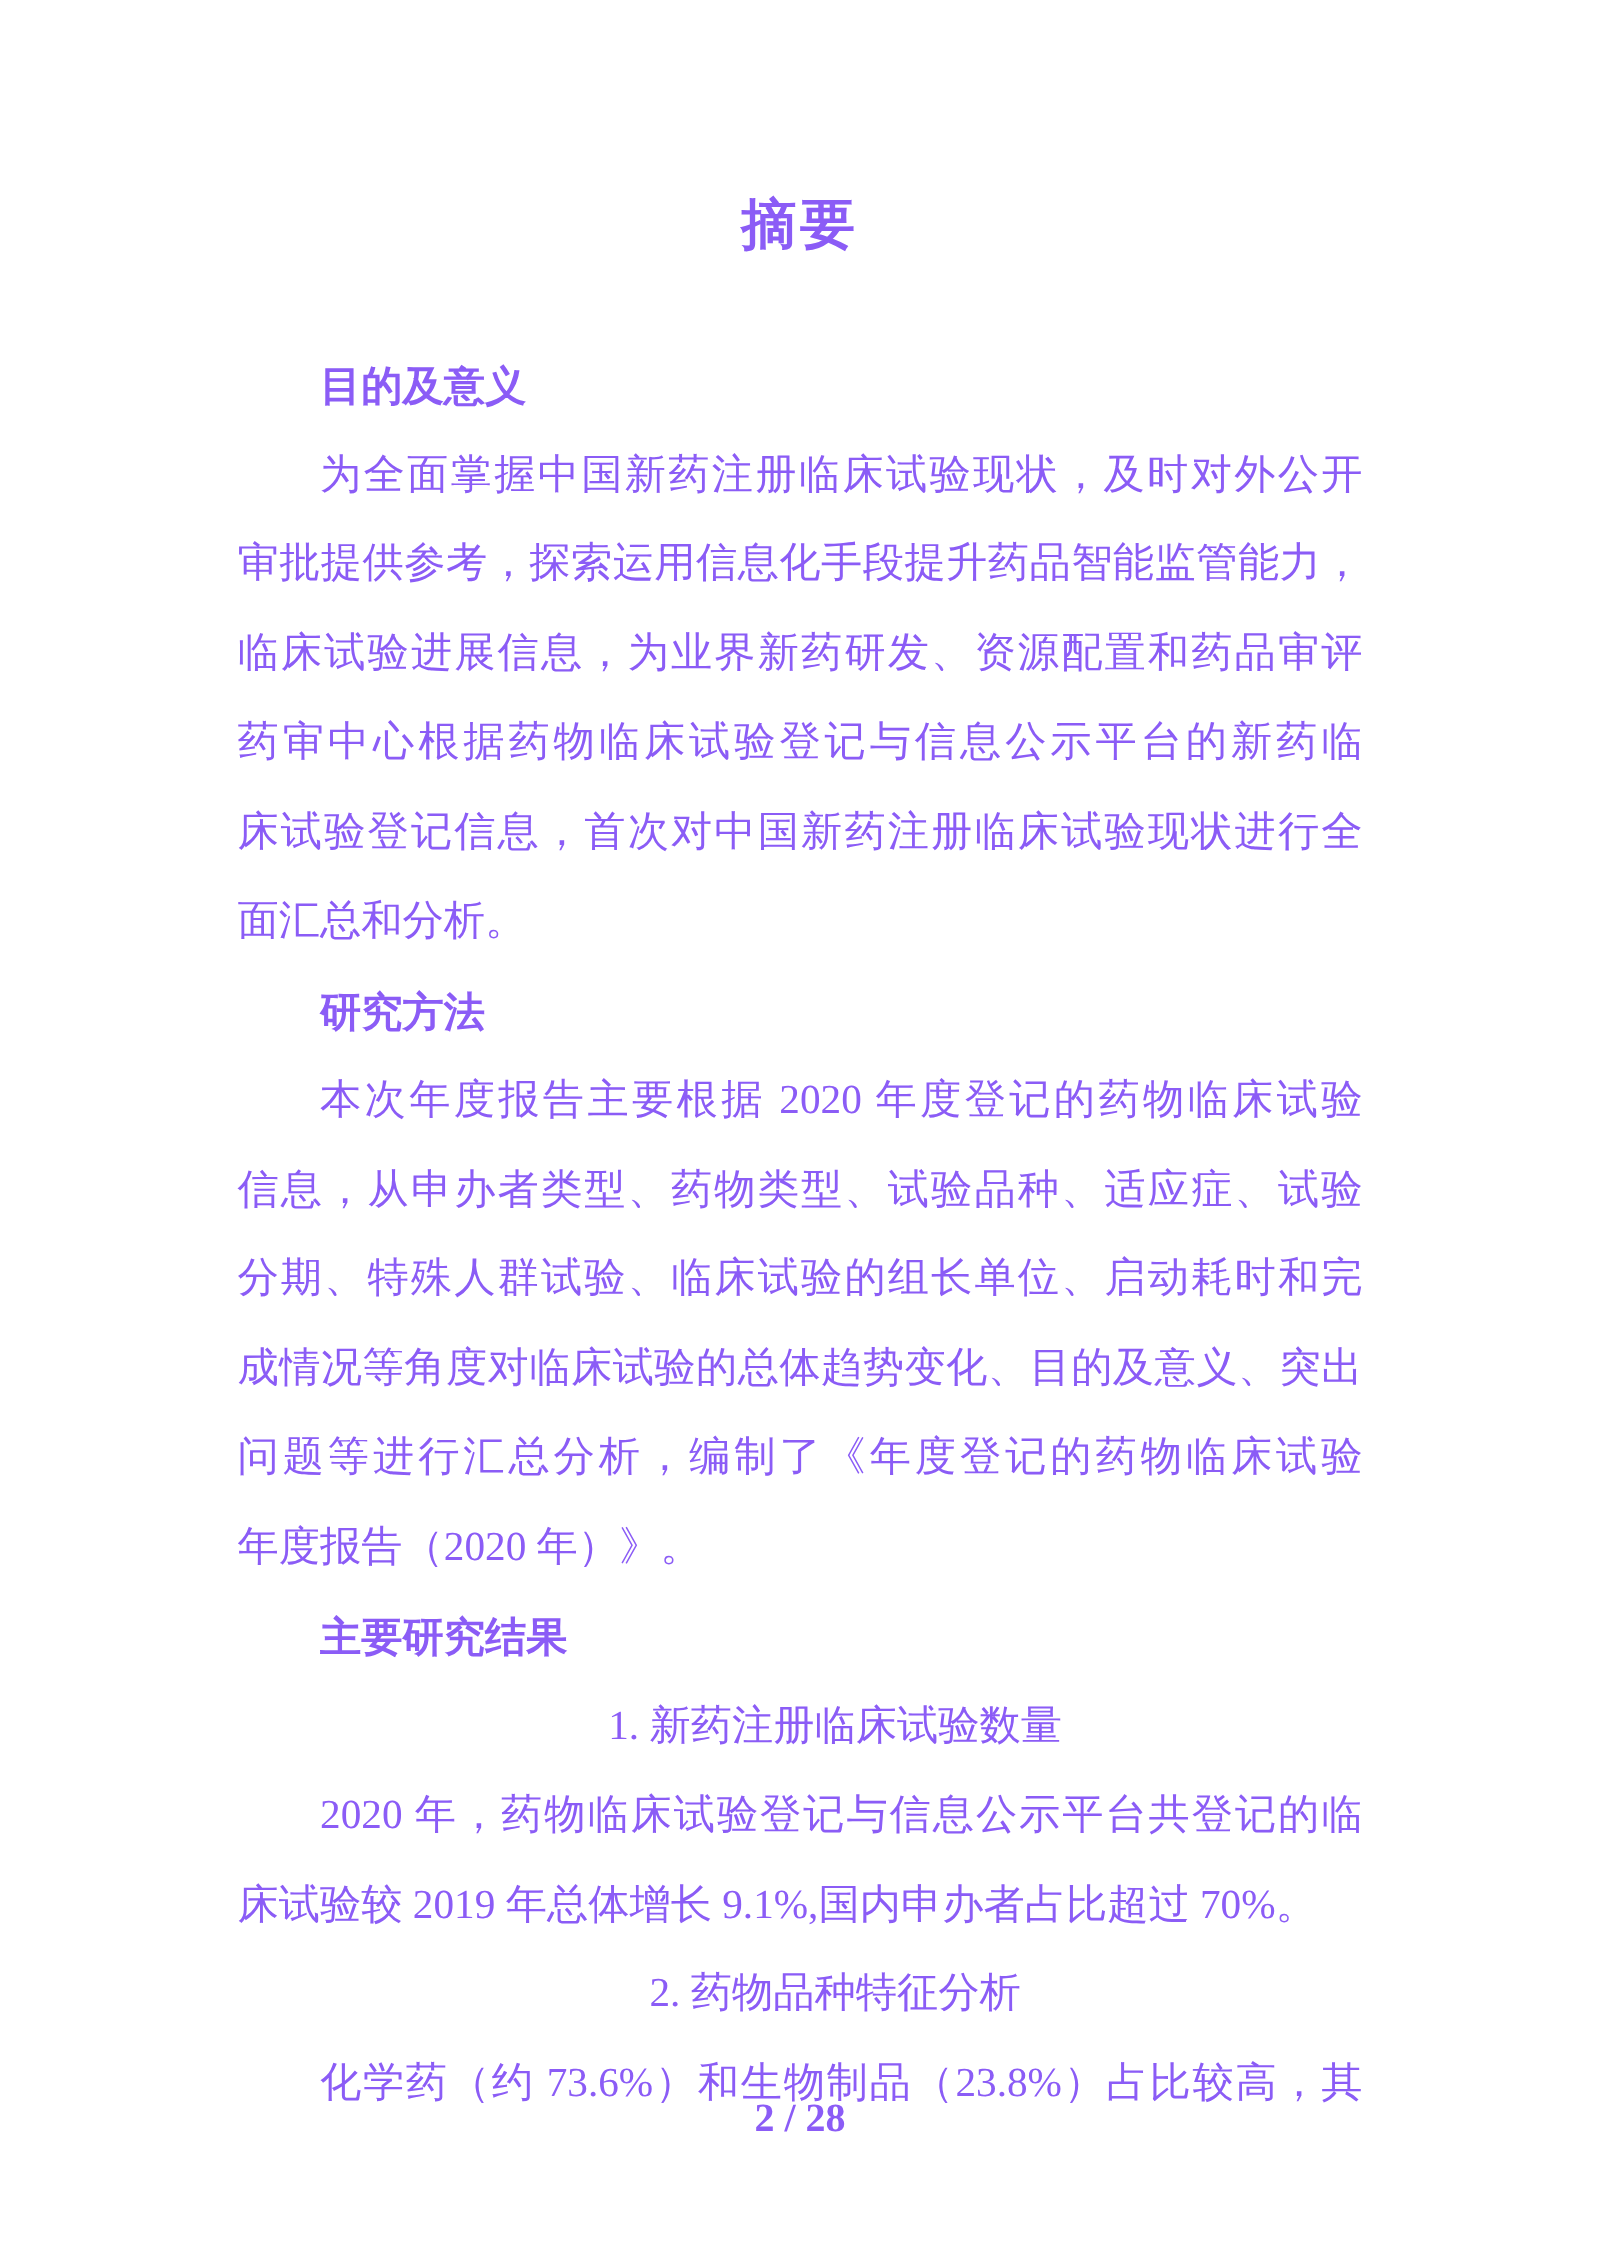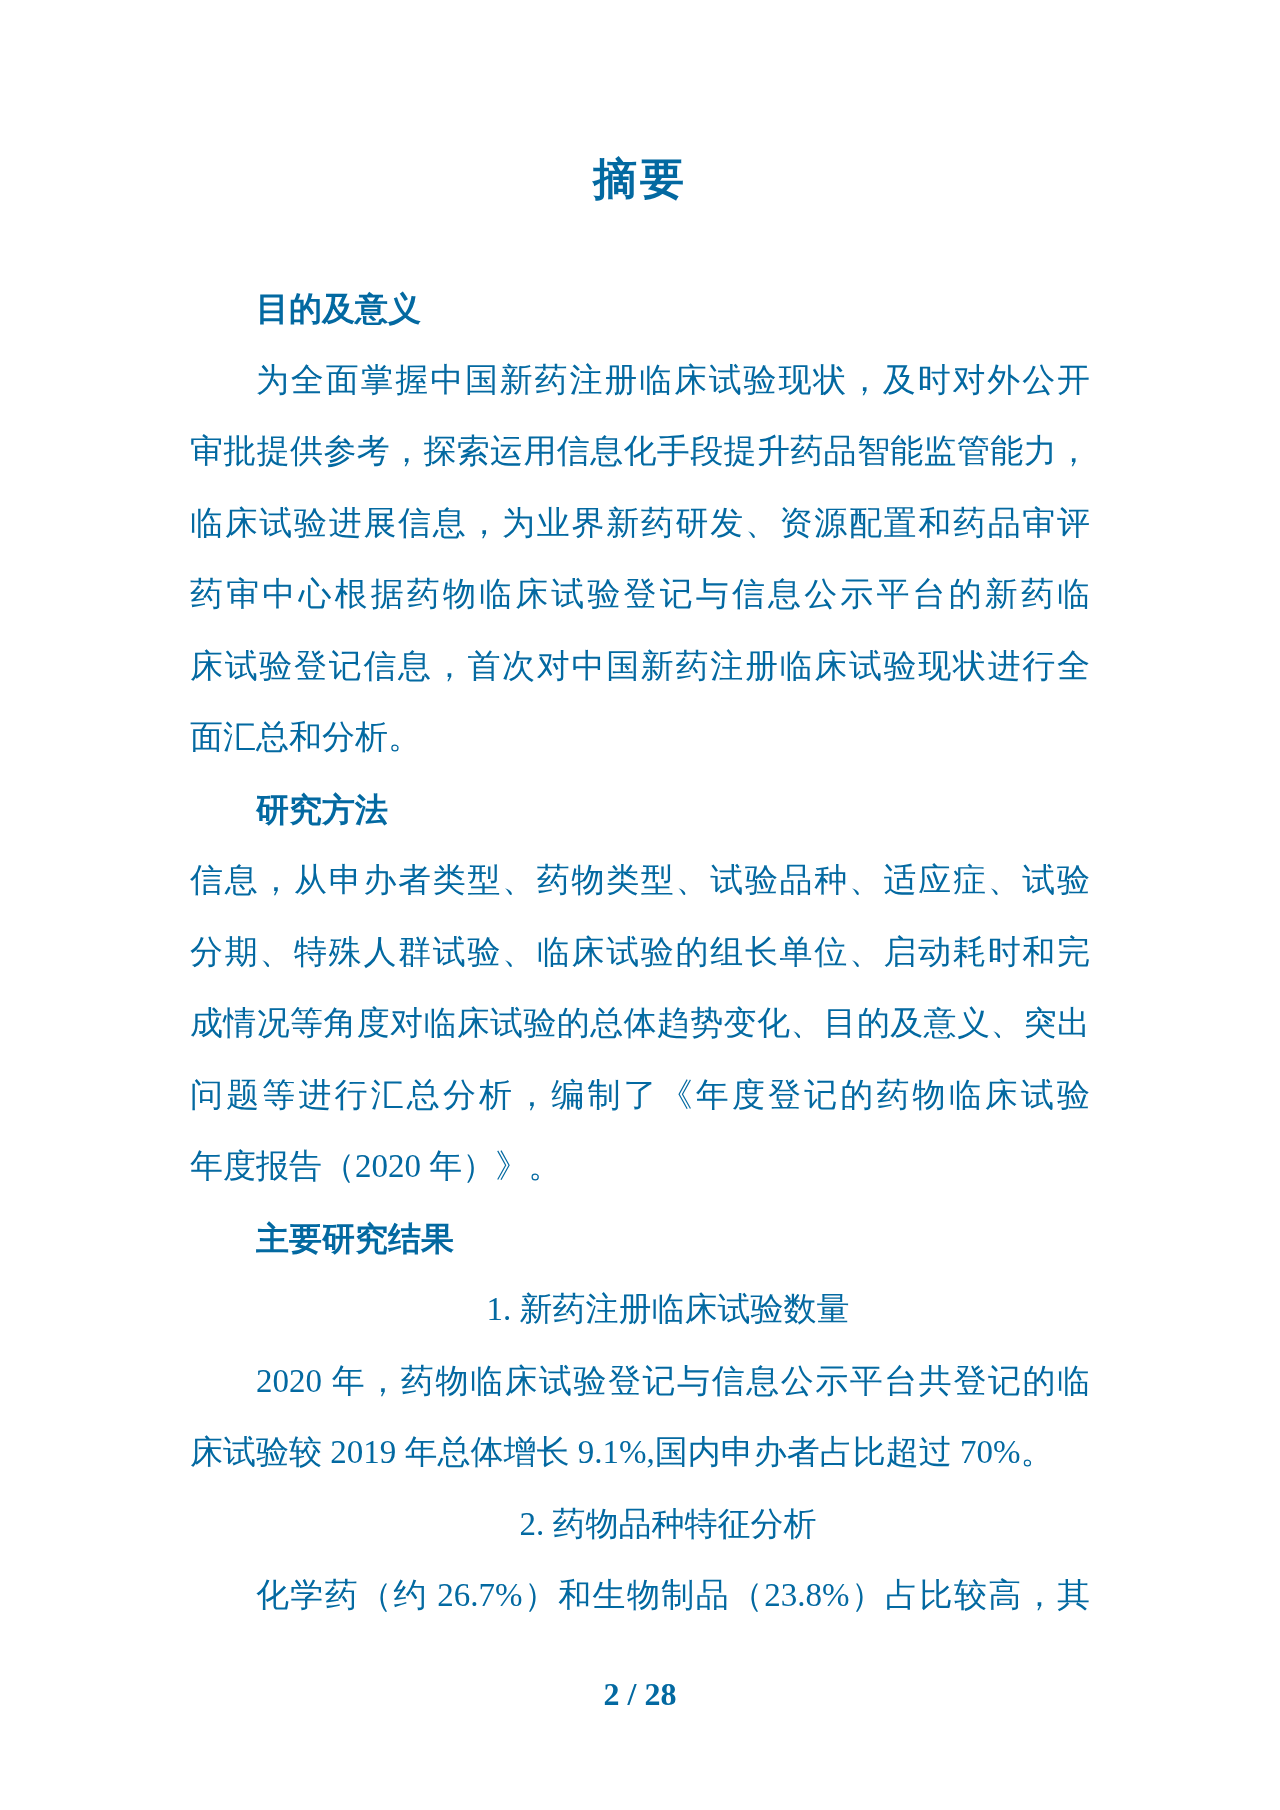--- a/index.html
+++ b/index.html
@@ -5,21 +5,21 @@
   html, body {
     margin: 0;
     padding: 0;
     background: #ffffff;
   }
   .page {
     position: relative;
     width: 1280px;
     height: 1810px;
     background: #ffffff;
-    color: #0369a1;
+    color: #8b5cf6;
     font-family: "Liberation Serif", serif;
     overflow: hidden;
   }
   .doc-title {
     position: absolute;
     top: 150px;
     left: 0;
     right: 0;
     margin: 0;
     text-align: center;
@@ -90,32 +90,33 @@
 
     <h2 class="heading">目的及意义</h2>
     <p class="line first">为全面掌握中国新药注册临床试验现状，及时对外公开</p>
     <p class="line">审批提供参考，探索运用信息化手段提升药品智能监管能力，</p>
     <p class="line">临床试验进展信息，为业界新药研发、资源配置和药品审评</p>
     <p class="line">药审中心根据药物临床试验登记与信息公示平台的新药临</p>
     <p class="line">床试验登记信息，首次对中国新药注册临床试验现状进行全</p>
     <p class="line end">面汇总和分析。</p>
 
     <h2 class="heading">研究方法</h2>
+    <p class="line first">本次年度报告主要根据 2020 年度登记的药物临床试验</p>
     <p class="line">信息，从申办者类型、药物类型、试验品种、适应症、试验</p>
     <p class="line">分期、特殊人群试验、临床试验的组长单位、启动耗时和完</p>
     <p class="line">成情况等角度对临床试验的总体趋势变化、目的及意义、突出</p>
     <p class="line">问题等进行汇总分析，编制了《年度登记的药物临床试验</p>
     <p class="line end">年度报告（2020 年）》。</p>
 
     <h2 class="heading">主要研究结果</h2>
 
     <p class="item">1. 新药注册临床试验数量</p>
     <p class="line first">2020 年，药物临床试验登记与信息公示平台共登记的临</p>
     <p class="line end">床试验较 2019 年总体增长 9.1%,国内申办者占比超过 70%。</p>
 
     <p class="item">2. 药物品种特征分析</p>
-    <p class="line first">化学药（约 26.7%）和生物制品（23.8%）占比较高，其</p>
+    <p class="line first">化学药（约 73.6%）和生物制品（23.8%）占比较高，其</p>
 
   </div>
 
   <div class="footer">2 / 28</div>
 
 </div>
 
 </body></html>

